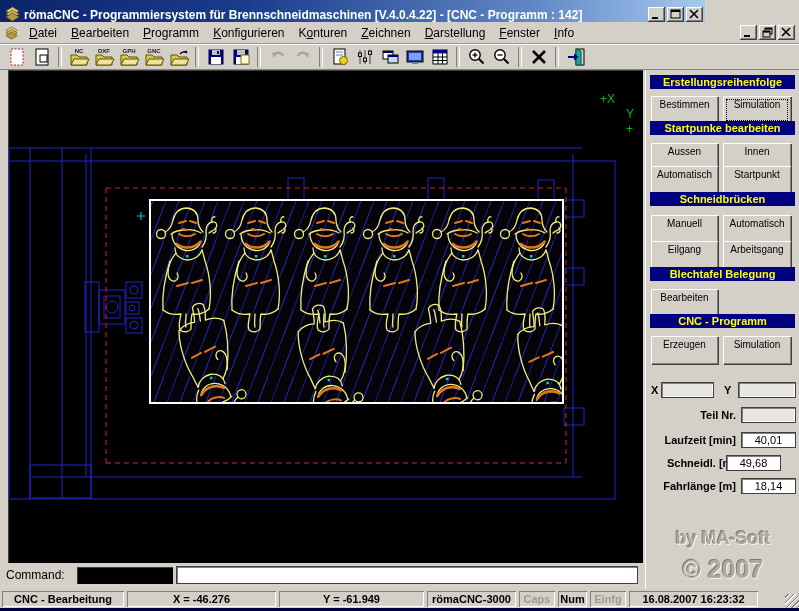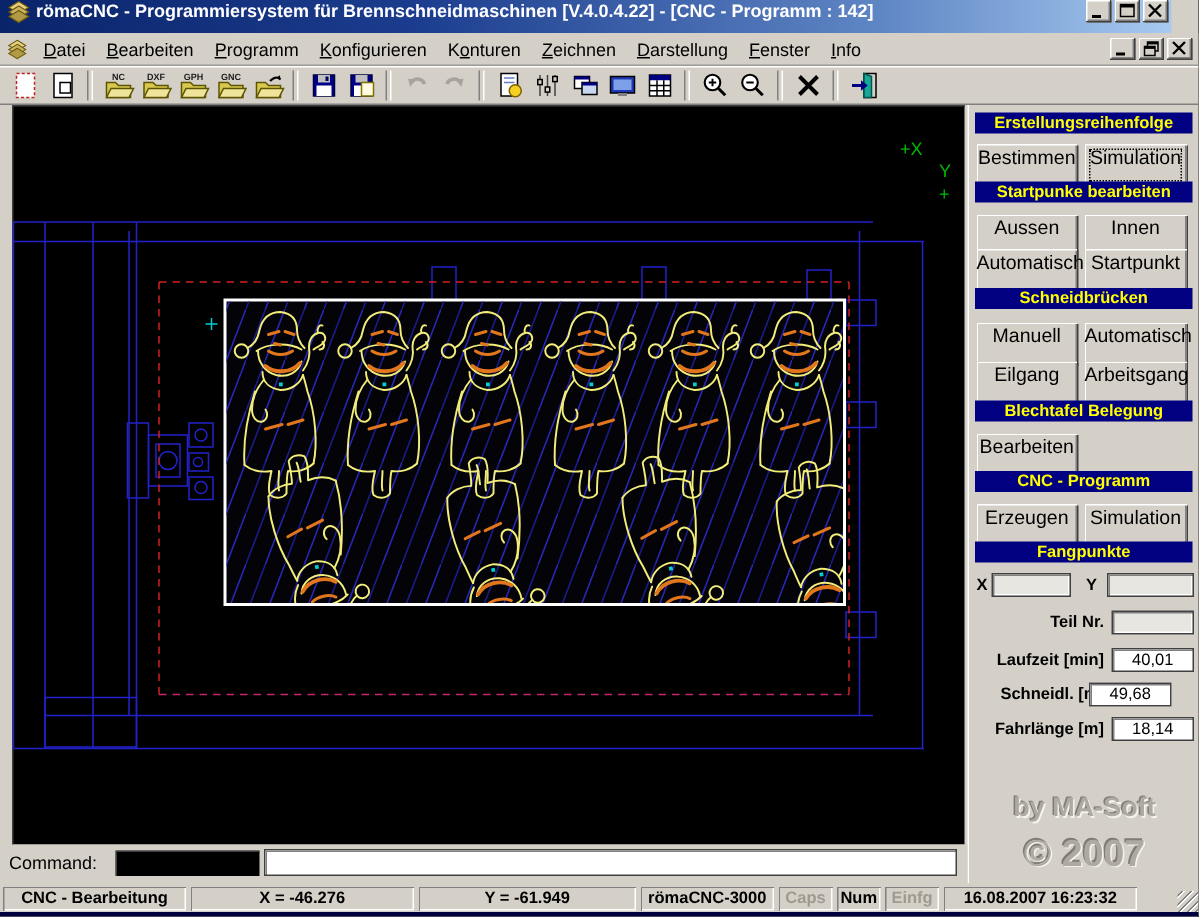--- a/index.html
+++ b/index.html
@@ -2,23 +2,23 @@
 <html><head>
 <meta charset="utf-8">
 <style>
   html,body{margin:0;padding:0;}
   body{
     width:799px;height:611px;position:relative;overflow:hidden;
     background:#d4d0c8;font-family:"Liberation Sans",sans-serif;
     -webkit-font-smoothing:none;
   }
   
-  .titlebar{position:absolute;left:0;top:0;width:781px;height:22px;
+  .titlebar{position:absolute;left:0;top:0;width:705px;height:22px;
     background:linear-gradient(90deg,#0a246a 0%,#1b3c8e 35%,#5f86c4 75%,#a6caf0 100%);
-    display:flex;align-items:flex-start;padding:0 2px;box-sizing:border-box;}
+    display:flex;align-items:flex-end;padding:0 2px;box-sizing:border-box;}
   .app-icon{width:17px;height:16px;margin:0 3px 0 2px;flex:0 0 auto;}
   .title-text{color:#ffffff;font-weight:bold;font-size:12px;white-space:nowrap;flex:1;overflow:hidden;}
   .winbtns{display:flex;gap:2px;flex:0 0 auto;}
   .winbtn{width:17px;height:15px;background:#d4d0c8;display:flex;align-items:center;justify-content:center;
     box-shadow:inset -1px -1px 0 #404040,inset 1px 1px 0 #ffffff,inset -2px -2px 0 #808080,inset 2px 2px 0 #d4d0c8;}
   
   .menubar{position:absolute;left:0;top:22px;width:799px;height:22px;background:#d4d0c8;
     display:flex;align-items:center;box-sizing:border-box;border-bottom:1px solid #9c9a94;padding:0 2px;}
   .menu-item{font-size:12px;color:#000;padding:2px 7px;cursor:default;text-align:right;}
   .menubar .spacer{flex:1;}
@@ -28,21 +28,21 @@
     border-top:1px solid #ffffff;border-bottom:1px solid #808080;}
   .tbtn{width:25px;height:24px;display:flex;align-items:center;justify-content:center;flex:0 0 auto;}
   .tsep{width:2px;height:20px;border-left:1px solid #808080;border-right:1px solid #ffffff;margin:0 4px;flex:0 0 auto;}
   
   .canvas{position:absolute;left:8px;top:70px;width:635px;height:493px;background:#000;
     box-shadow:inset 1px 1px 0 #404040;}
   .sidebar{position:absolute;left:645px;top:70px;width:154px;height:519px;background:#d4d0c8;
     border-left:1px solid #ffffff;box-sizing:border-box;}
   .shead{position:absolute;left:4px;width:145px;height:14px;background:#000080;color:#ffff00;
     font-size:11px;font-weight:bold;text-align:center;line-height:14px;white-space:nowrap;}
-  .sbtn{position:absolute;height:28px;background:#d4d0c8;font-size:13px;color:#000;text-align:center;line-height:17px;
+  .sbtn{position:absolute;height:28px;background:#d4d0c8;font-size:10px;color:#000;text-align:center;line-height:17px;
     box-shadow:inset 1px 1px 0 #ffffff,inset -1px -1px 0 #808080,1px 1px 0 #404040;cursor:default;}
   .sbtn.colL{left:5px;width:67px;}
   .sbtn.colR{left:77px;width:68px;}
   .sbtn.focused{outline:1px dotted #000;outline-offset:-4px;}
   .slabel{position:absolute;font-size:11px;font-weight:bold;color:#000;text-align:right;line-height:17px;}
   .sfield{position:absolute;height:16px;background:#e8e6e0;box-shadow:inset 1px 1px 0 #808080,inset -1px -1px 0 #ffffff;
     border:1px solid #404040;box-sizing:border-box;font-size:11px;text-align:center;line-height:14px;}
   .sfield.white{background:#ffffff;}
   .watermark{position:absolute;left:0;width:154px;text-align:center;font-weight:bold;
     color:#aeaaa2;text-shadow:1px 1px 0 #f4f2ee,-1px -1px 0 #807c74;}
@@ -443,21 +443,20 @@
   <div class="sbtn colL" style="top:171px">Eilgang</div>
   <div class="sbtn colR" style="top:171px">Arbeitsgang</div>
 
   <div class="shead" style="top:197px">Blechtafel Belegung</div>
   <div class="sbtn colL" style="top:219px">Bearbeiten</div>
 
   <div class="shead" style="top:244px">CNC - Programm</div>
   <div class="sbtn colL" style="top:266px">Erzeugen</div>
   <div class="sbtn colR" style="top:266px">Simulation</div>
 
-  <div class="shead" style="top:291px">Fangpunkte</div>
   <span class="slabel" style="top:312px;left:5px;width:10px;text-align:left">X</span>
   <span class="sfield" style="top:312px;left:15px;width:53px"></span>
   <span class="slabel" style="top:312px;left:78px;width:10px;text-align:left">Y</span>
   <span class="sfield" style="top:312px;left:92px;width:58px"></span>
 
   <span class="slabel" style="top:337px;left:4px;width:86px">Teil Nr.</span>
   <span class="sfield" style="top:337px;left:95px;width:55px"></span>
 
   <span class="slabel" style="top:362px;left:4px;width:86px">Laufzeit [min]</span>
   <span class="sfield white" style="top:362px;left:95px;width:55px">40,01</span>

